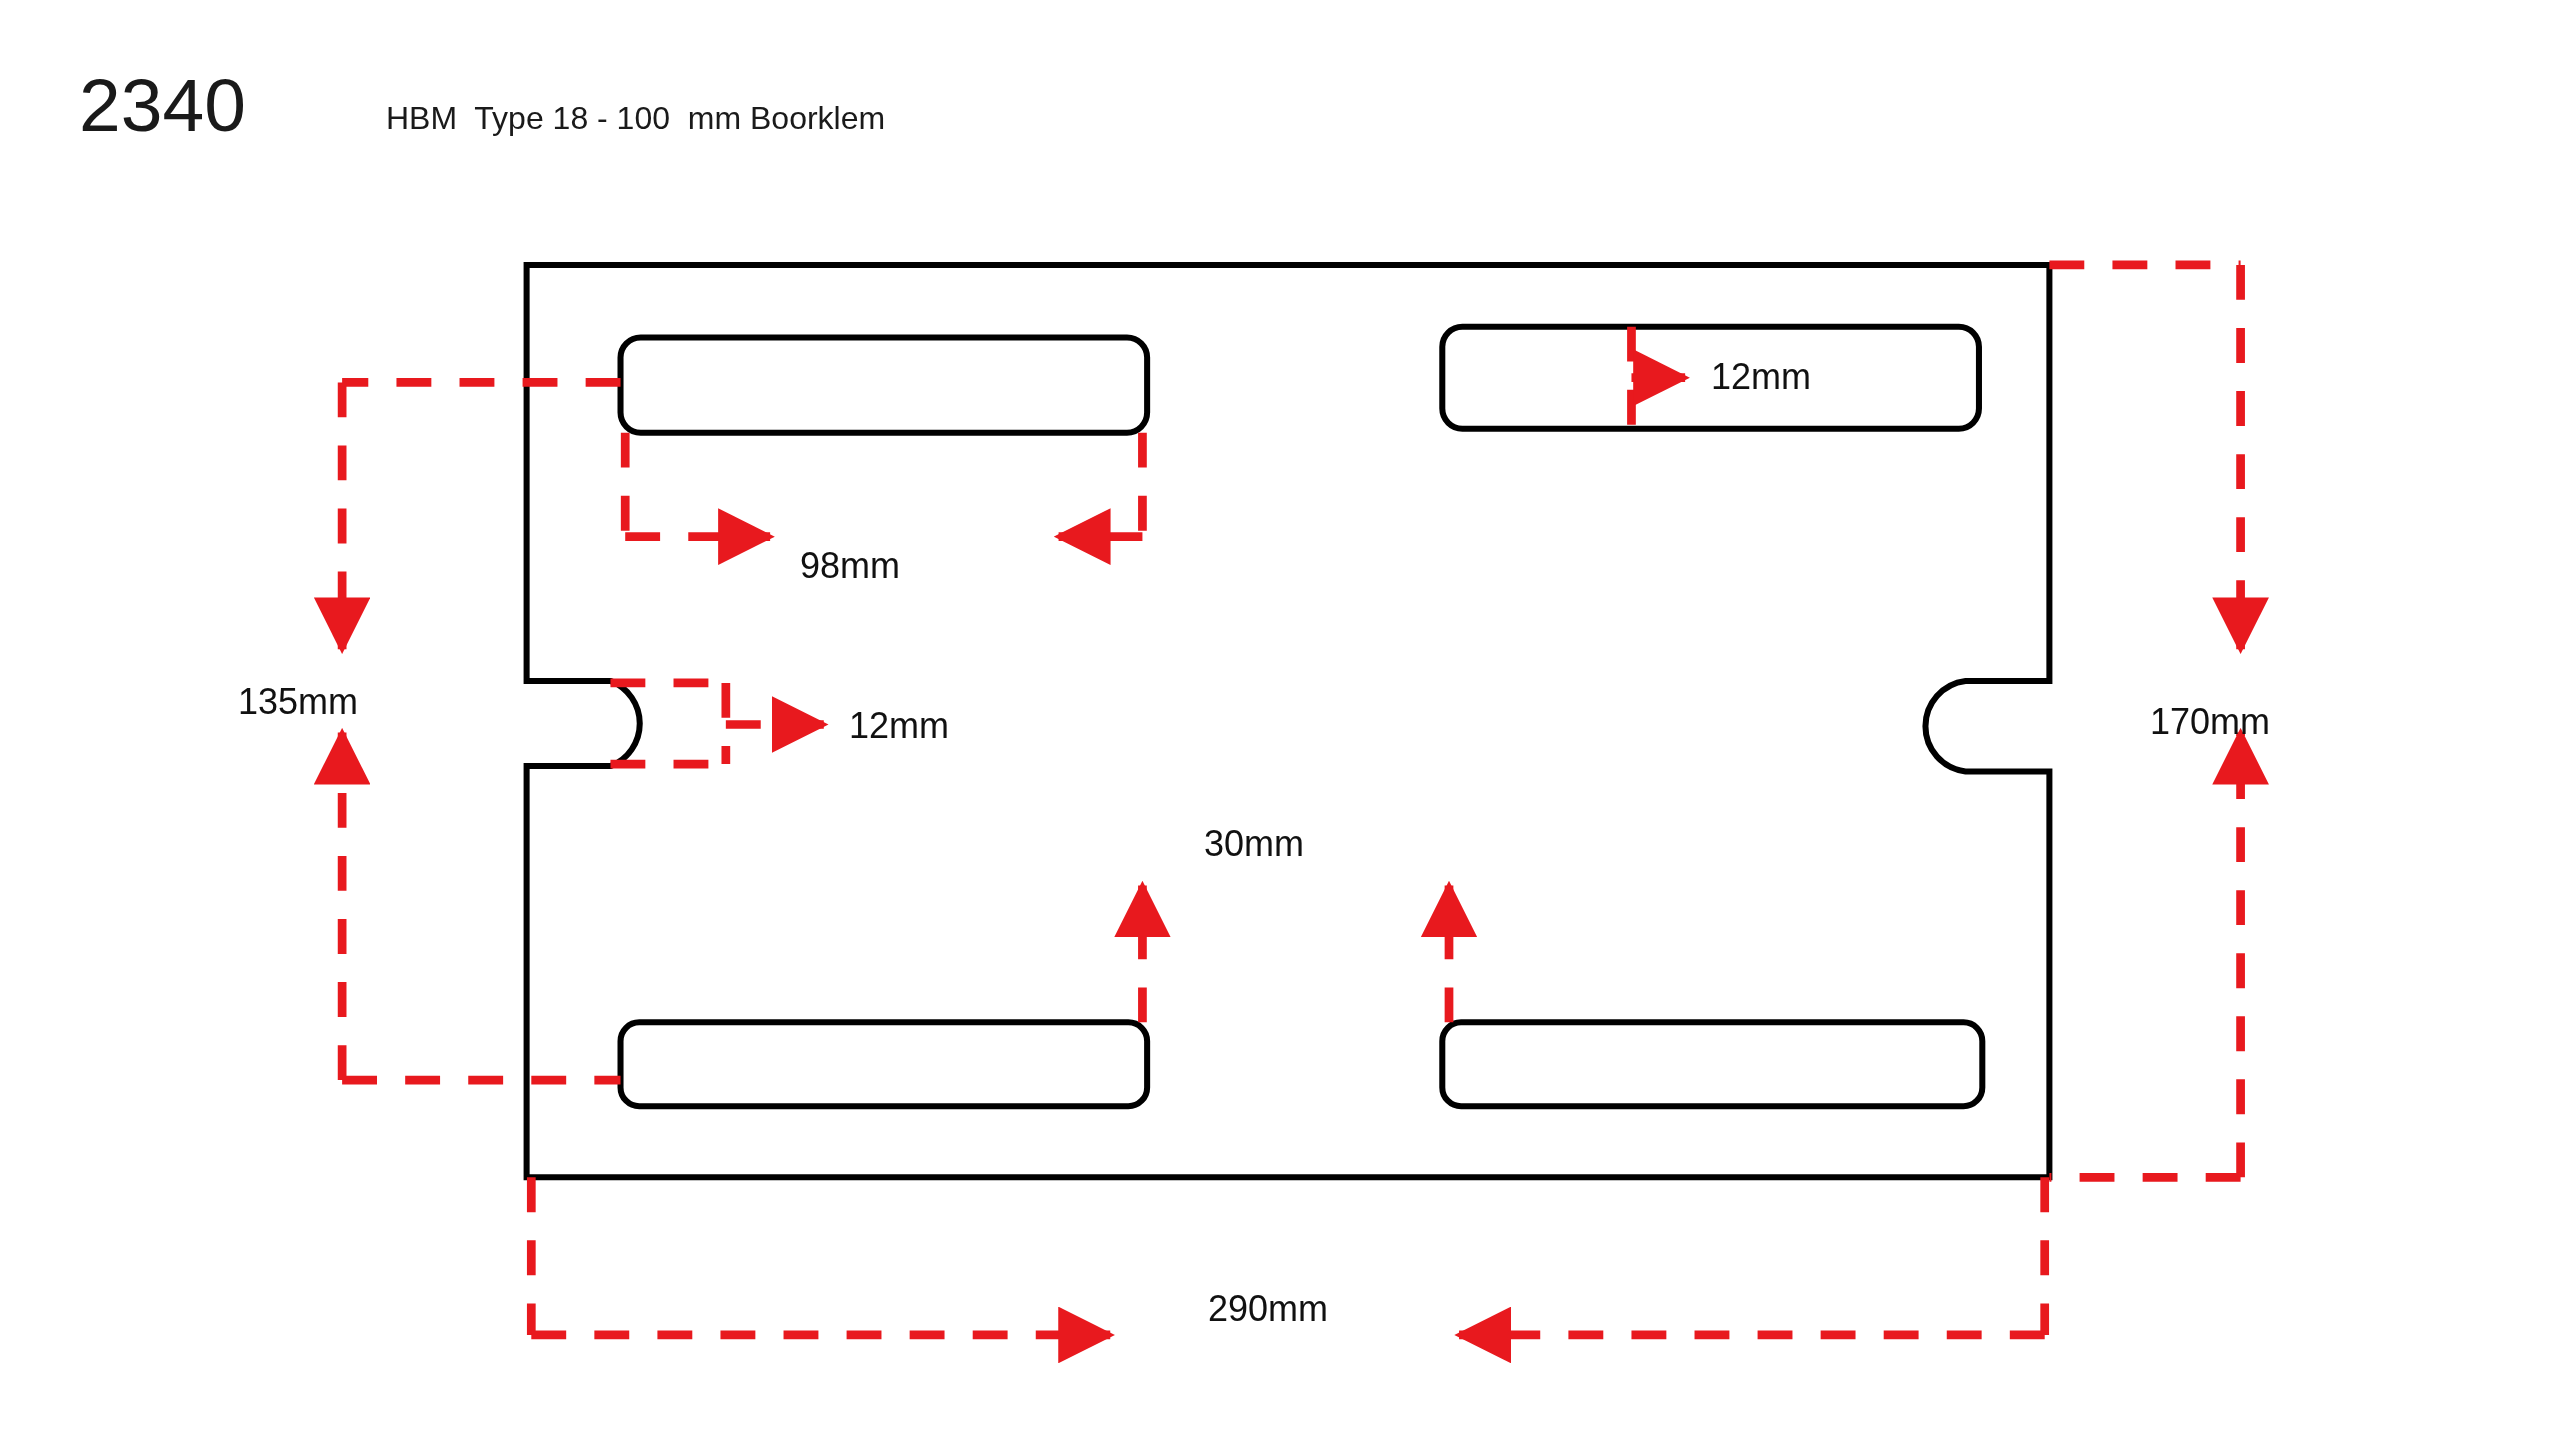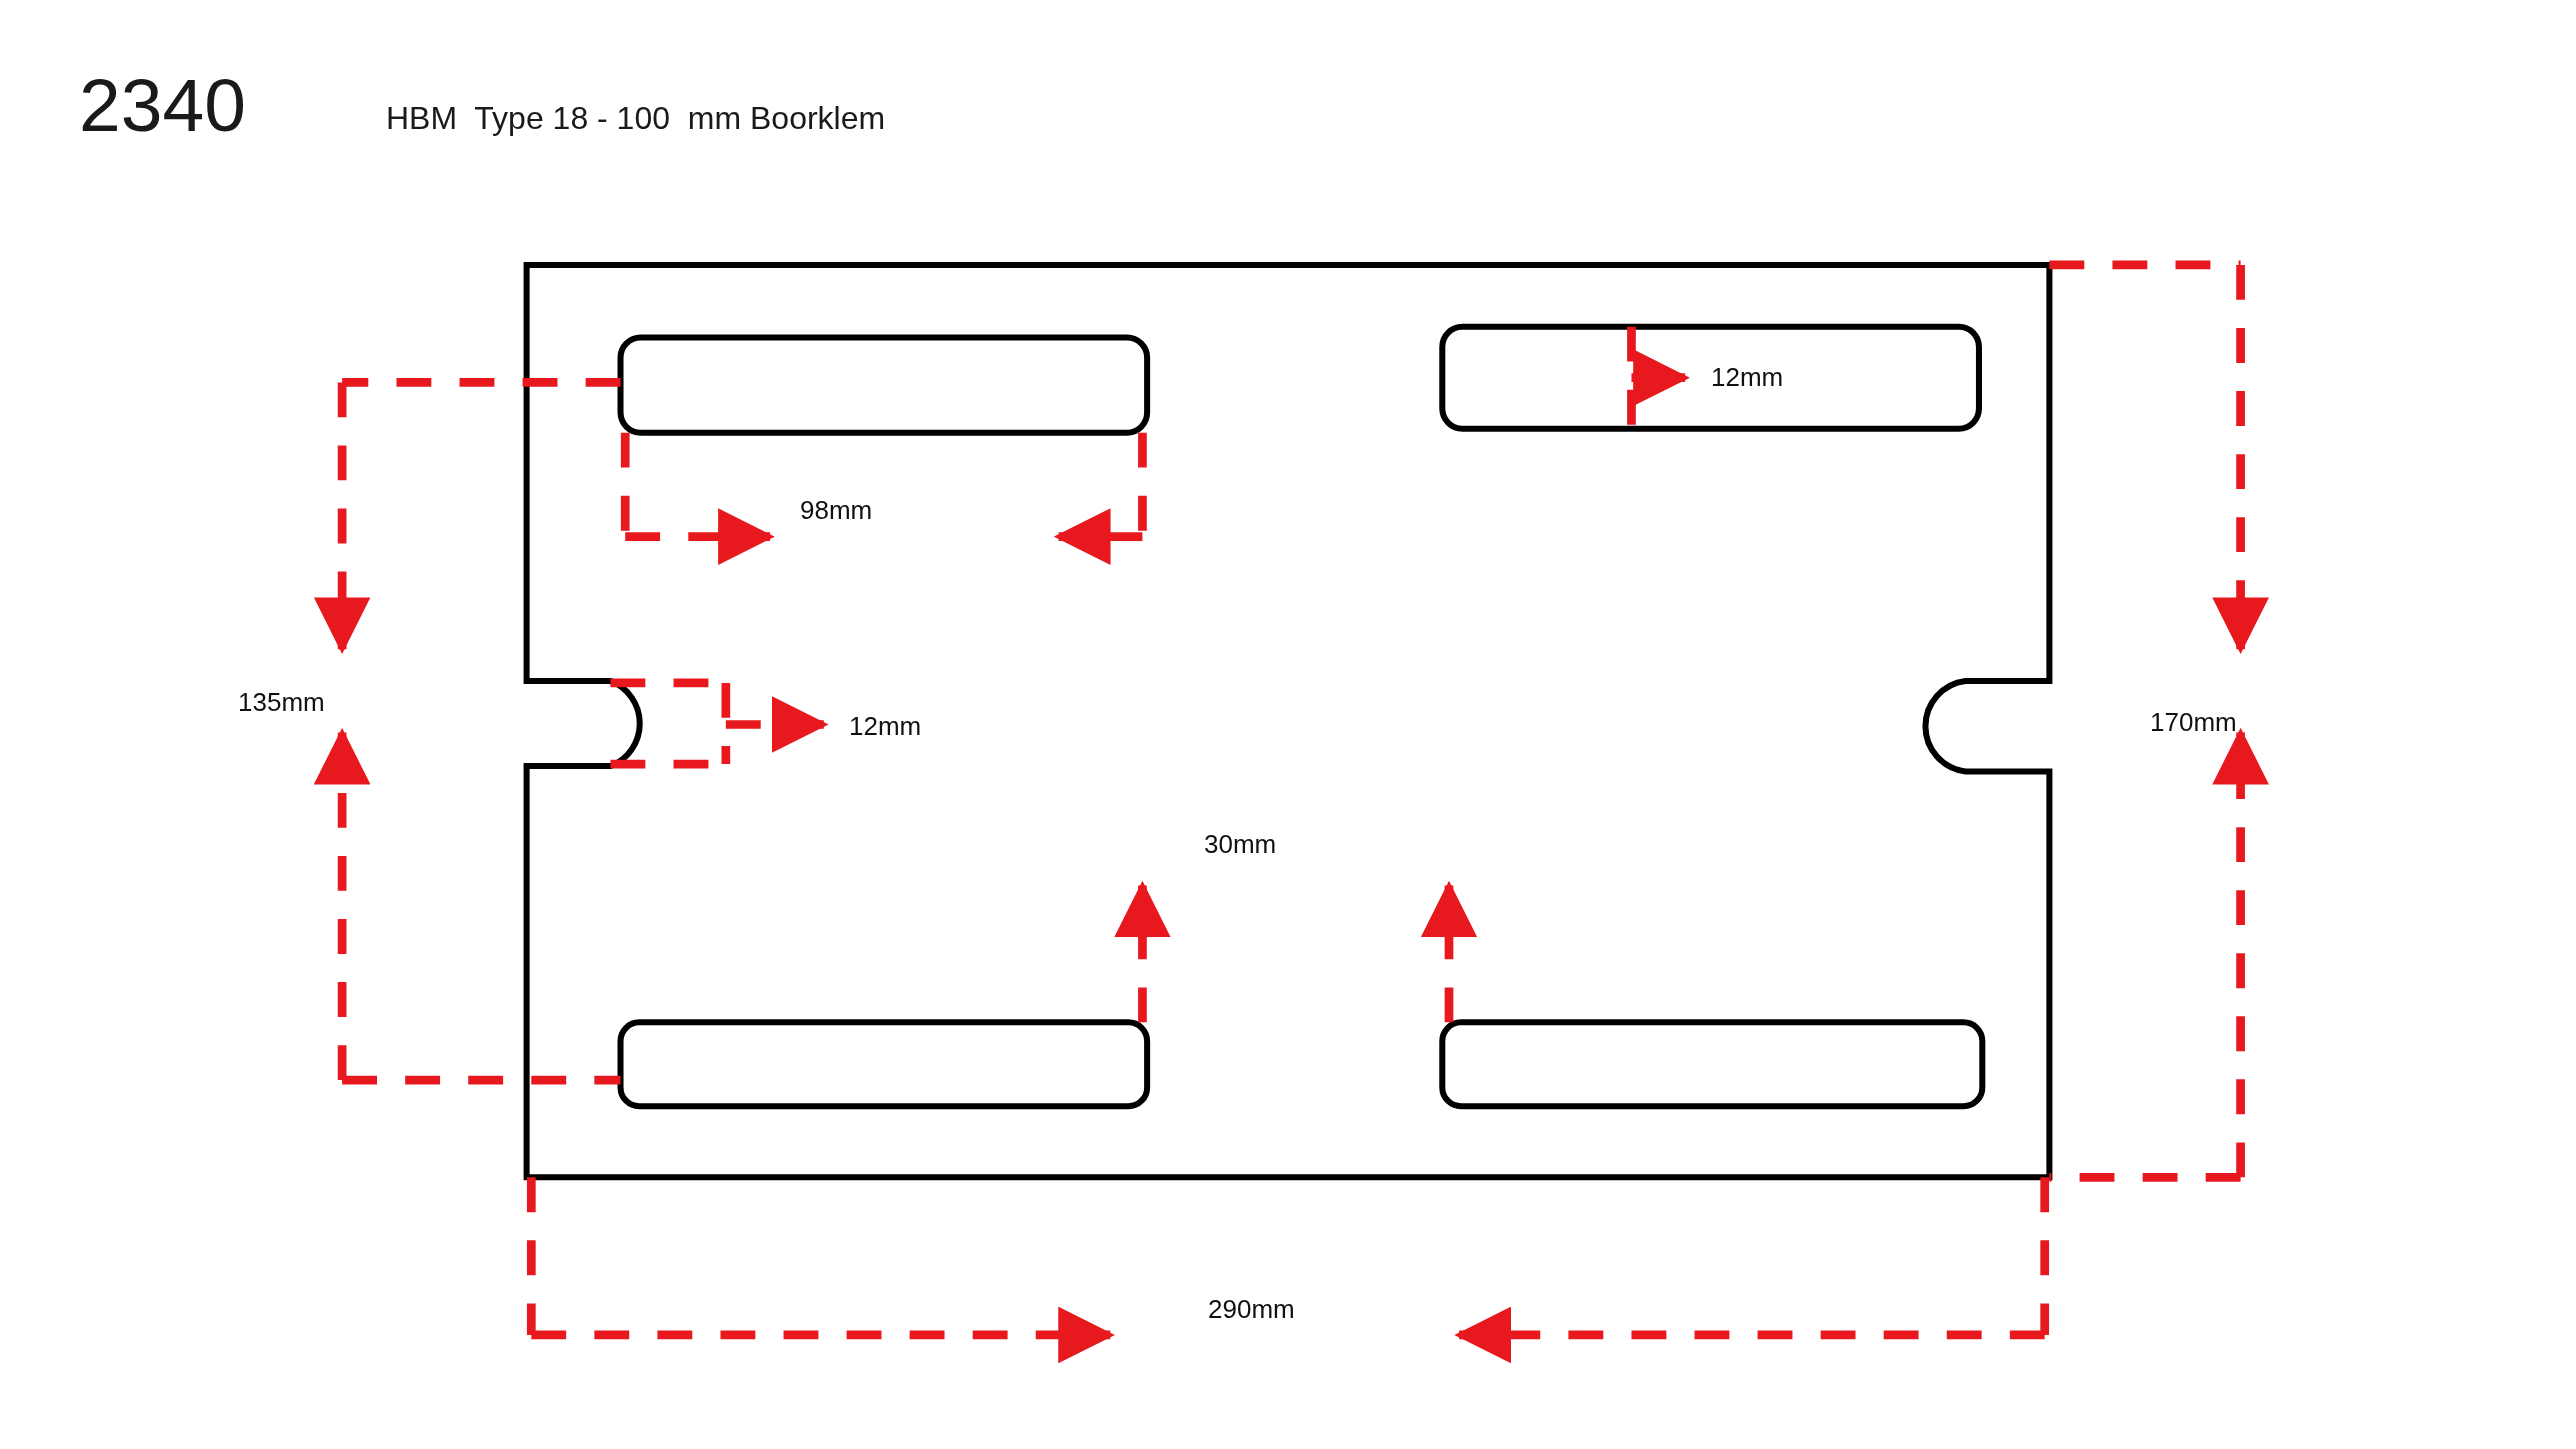--- a/index.html
+++ b/index.html
@@ -48,21 +48,21 @@
     font-family: "Liberation Sans", sans-serif;
     white-space: pre;
   }
   #drawing-svg {
     position: absolute;
     left: 0;
     top: 0;
   }
   .dim-label {
     position: absolute;
-    font-size: 26px;
+    font-size: 36px;
     line-height: 36px;
     color: #111111;
     font-family: "Liberation Sans", sans-serif;
     white-space: nowrap;
   }
 </style>
 </head>
 <body>
 
 <div id="page">
@@ -162,21 +162,21 @@
     </g>
 
   </svg>
 
   <div class="dim-label" style="left:238px; top:684px;">135mm</div>
 
   <div class="dim-label" style="left:2150px; top:704px;">170mm</div>
 
   <div class="dim-label" style="left:1208px; top:1291px;">290mm</div>
 
-  <div class="dim-label" style="left:800px; top:492px;">98mm</div>
+  <div class="dim-label" style="left:800px; top:548px;">98mm</div>
 
   <div class="dim-label" style="left:1711px; top:359px;">12mm</div>
 
   <div class="dim-label" style="left:849px; top:708px;">12mm</div>
 
   <div class="dim-label" style="left:1204px; top:826px;">30mm</div>
 
 </div>
 
 

